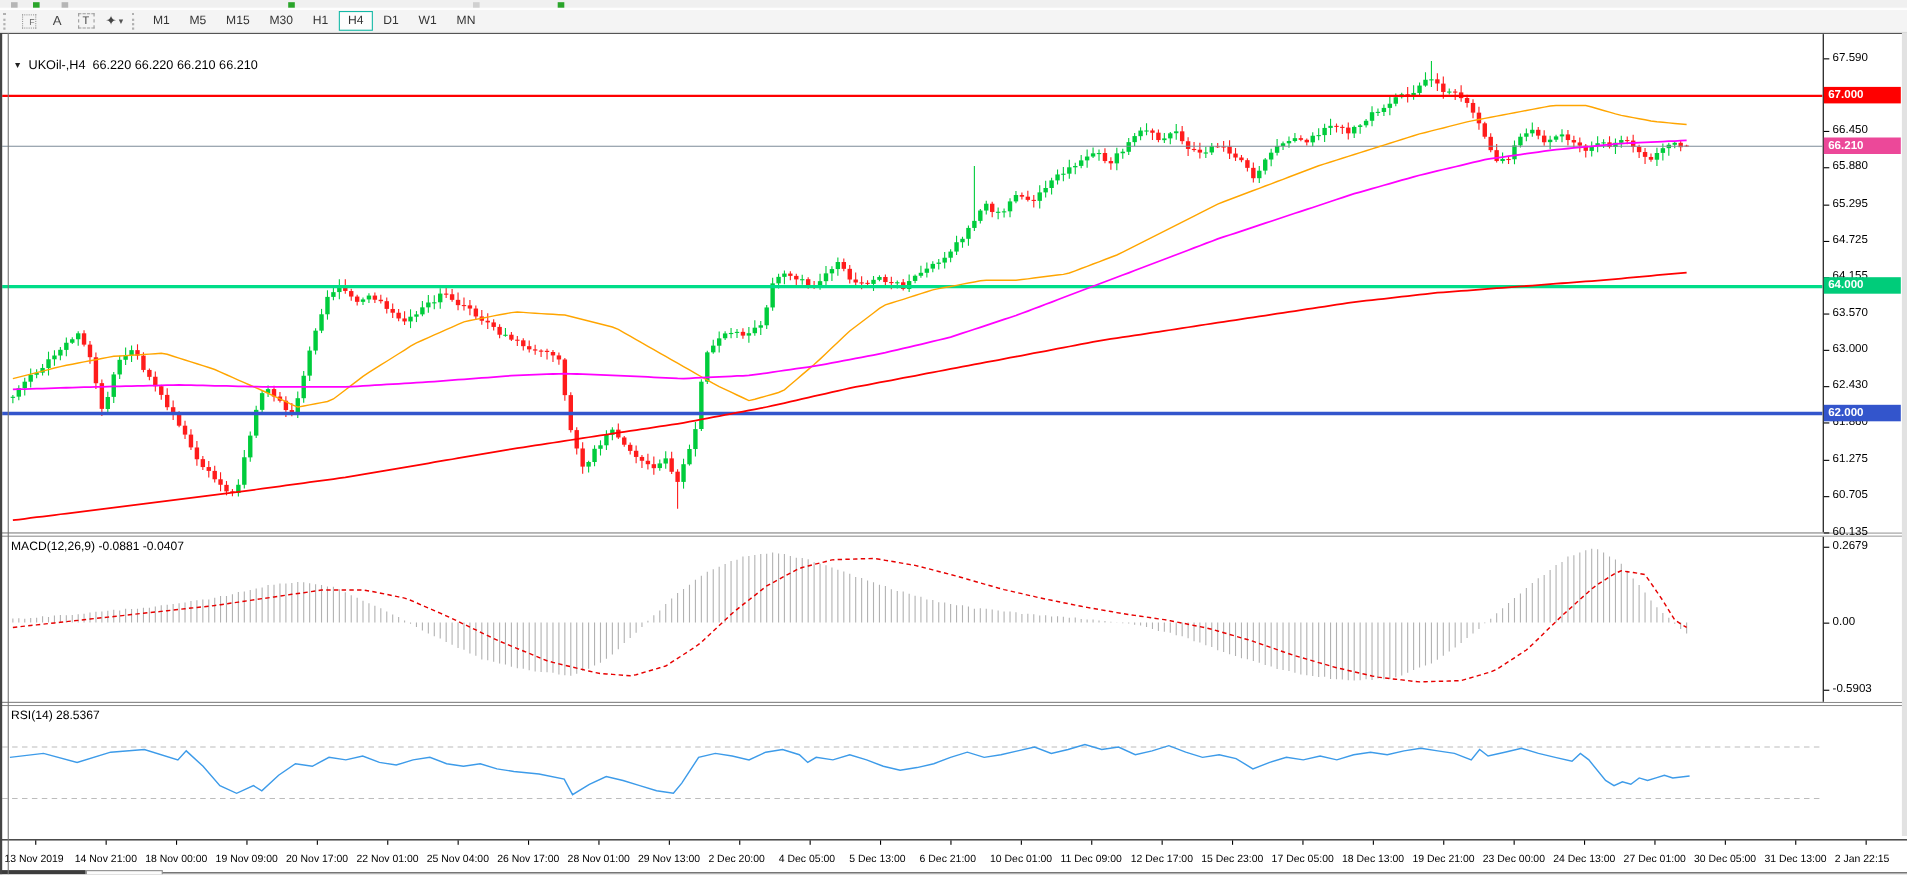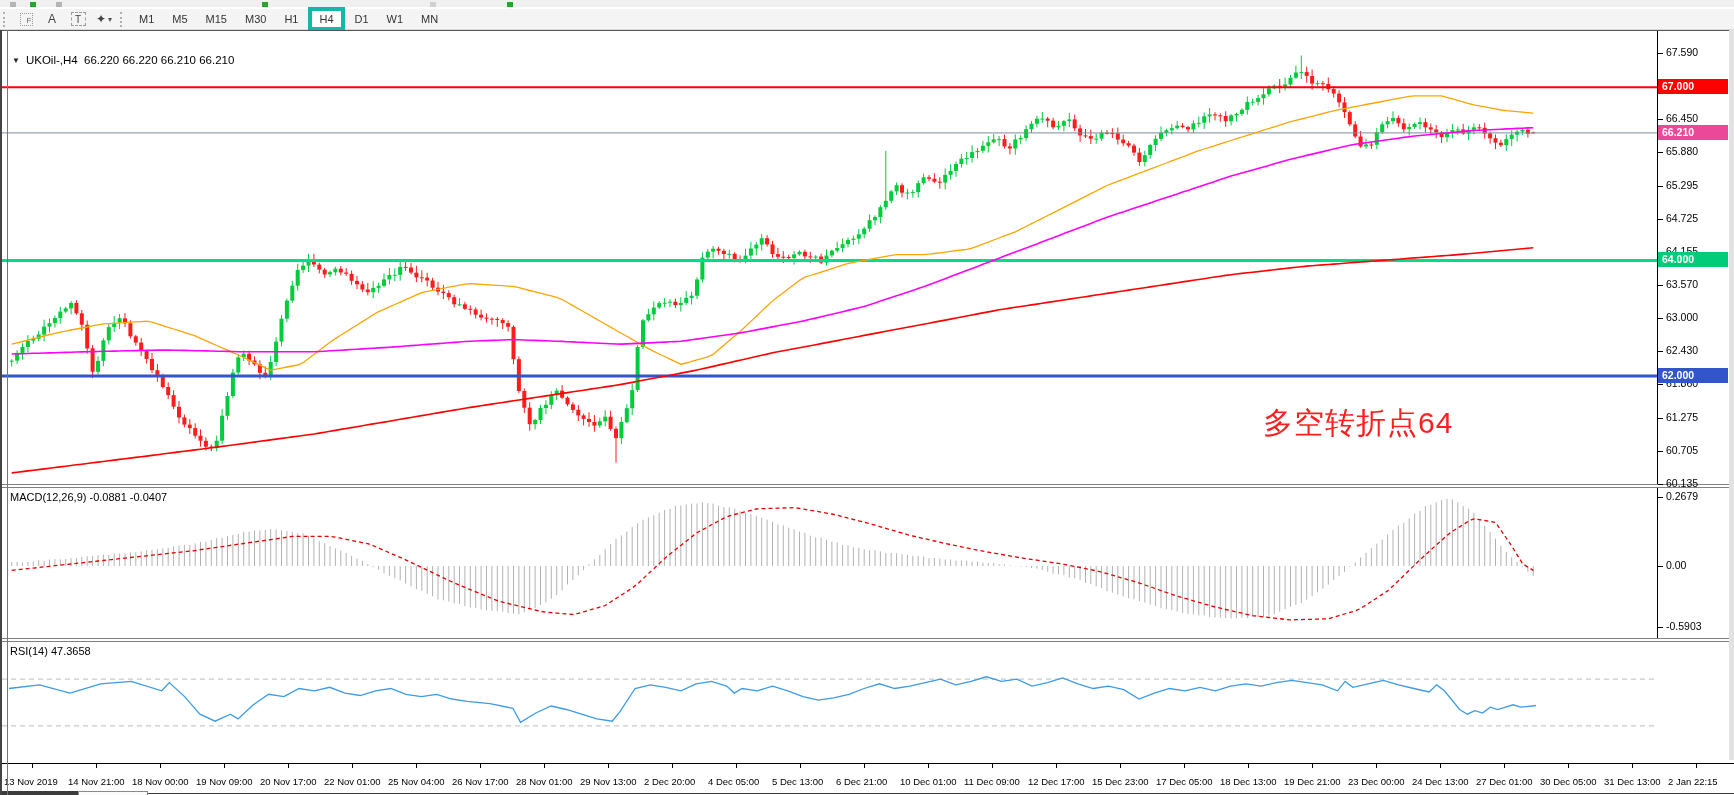--- a/index.html
+++ b/index.html
@@ -13,21 +13,21 @@
   .toolbar{position:absolute;left:0;top:9px;width:1734px;height:21px;background:#f4f4f4;
            border-bottom:1px solid #d9d9d9;display:flex;align-items:center;}
   .grip{width:7px;height:15px;margin:0 3px;border-left:2px dotted #b0b0b0;}
   .tool{height:17px;min-width:22px;display:flex;align-items:center;justify-content:center;
         font-size:12px;color:#444;margin:0 2px;background:transparent;border:0;padding:0 2px;cursor:pointer;}
   .tool .dotgrid{border:1px dotted #9a9a9a;width:13px;height:13px;font-size:8px;display:flex;align-items:flex-end;justify-content:flex-end;color:#666;}
   .tool .dashedT{border:1px dashed #9a9a9a;width:15px;height:14px;font-size:10px;display:flex;align-items:center;justify-content:center;color:#444;}
   .tool .caret{font-size:8px;margin-left:2px;color:#555;}
   .tfbar{display:flex;align-items:center;height:21px;}
   .tf{font-size:11px;color:#333;padding:2px 7px;margin:0 1px;background:transparent;border:1px solid transparent;cursor:pointer;}
-  .tf.active{background:#fdfdfd;border:4px solid #14b8a6;}
+  .tf.active{background:#fdfdfd;border:1px solid #14b8a6;}
   
   .chart-window{position:absolute;left:0;top:30px;width:1734px;height:765px;background:#fff;border-top:1px solid #555;}
   .vborder1{position:absolute;left:0;top:30px;width:2px;height:765px;background:#444;z-index:30;}
   .vborder2{position:absolute;left:7px;top:30px;width:1px;height:765px;background:#777;z-index:30;}
   .pane{position:absolute;left:0;width:1734px;background:#fff;}
   .pane svg{position:absolute;left:0;top:0;}
   .axis-col{position:absolute;right:0;top:0;bottom:0;width:77px;border-left:1px solid #000;background:#fff;z-index:5;}
   .tick-label{position:absolute;left:8px;height:15px;line-height:15px;font-size:10.5px;white-space:nowrap;}
   .tick-dash{position:absolute;left:0;width:5px;height:1px;background:#000;}
   .badge{position:absolute;left:0;width:70px;height:15px;line-height:15px;font-size:10.5px;color:#fff;padding-left:4px;white-space:nowrap;font-weight:bold;}
@@ -663,21 +663,20 @@
             <line x1="2" y1="344.9" x2="1657" y2="344.9" stroke="#3355cc" stroke-width="3"></line>
             <line x1="2" y1="101.9" x2="1657" y2="101.9" stroke="#7d8b99" stroke-width="1"></line>
             <path d="M11.7 313.2L17.1 311.8L22.5 310.5L27.9 309.1L33.3 307.7L38.7 306.4L44.1 305.0L49.5 303.6L54.9 302.3L60.3 301.1L65.7 300.1L71.1 299.0L76.4 298.0L81.8 297.0L87.2 296.0L92.6 294.9L98.0 293.9L103.4 292.9L108.8 292.6L114.2 292.3L119.6 291.9L125.0 291.6L130.4 291.2L135.8 290.9L141.2 290.6L146.6 290.2L152.0 291.1L157.4 292.9L162.8 294.6L168.2 296.3L173.6 298.0L179.0 299.7L184.4 301.4L189.8 303.1L195.2 304.9L200.5 307.3L205.9 309.7L211.3 312.1L216.7 314.5L222.1 316.9L227.5 319.2L232.9 321.6L238.3 324.0L243.7 326.5L249.1 329.1L254.5 331.6L259.9 334.2L265.3 336.8L270.7 339.1L276.1 338.1L281.5 337.1L286.9 336.0L292.3 335.0L297.7 334.0L303.1 331.7L308.5 327.6L313.9 323.5L319.3 319.4L324.7 315.3L330.0 311.2L335.4 307.6L340.8 304.2L346.2 300.8L351.6 297.4L357.0 294.0L362.4 290.6L367.8 287.2L373.2 283.7L378.6 280.7L384.0 278.3L389.4 275.9L394.8 273.5L400.2 271.1L405.6 268.7L411.0 266.3L416.4 263.9L421.8 261.6L427.2 260.3L432.6 259.3L438.0 258.3L443.4 257.3L448.8 256.2L454.2 255.2L459.5 254.2L464.9 253.2L470.3 252.7L475.7 253.0L481.1 253.4L486.5 253.7L491.9 254.1L497.3 254.4L502.7 254.7L508.1 255.1L513.5 255.4L518.9 256.7L524.3 258.1L529.7 259.5L535.1 260.8L540.5 262.2L545.9 263.6L551.3 264.9L556.7 266.3L562.1 268.5L567.5 271.5L572.9 274.6L578.3 277.7L583.6 280.8L589.0 283.8L594.4 286.9L599.8 290.0L605.2 293.0L610.6 296.1L616.0 299.2L621.4 302.3L626.8 305.3L632.2 308.4L637.6 311.5L643.0 314.5L648.4 317.6L653.8 320.4L659.2 323.0L664.6 325.5L670.0 328.1L675.4 330.6L680.8 333.2L686.2 332.0L691.6 330.4L697.0 328.9L702.4 327.4L707.8 325.8L713.1 323.4L718.5 318.8L723.9 314.2L729.3 309.6L734.7 305.0L740.1 300.4L745.5 295.5L750.9 290.4L756.3 285.2L761.7 280.1L767.1 275.0L772.5 269.9L777.9 265.8L783.3 261.7L788.7 257.6L794.1 253.5L799.5 249.4L804.9 246.2L810.3 244.5L815.7 242.8L821.1 241.1L826.5 239.3L831.9 237.6L837.2 235.9L842.6 234.2L848.0 232.5L853.4 231.4L858.8 230.4L864.2 229.4L869.6 228.4L875.0 227.3L880.4 226.3L885.8 225.3L891.2 224.3L896.6 223.7L902.0 223.7L907.4 223.7L912.8 223.7L918.2 223.7L923.6 223.7L929.0 223.1L934.4 222.5L939.8 221.8L945.2 221.1L950.6 220.4L956.0 219.7L961.4 219.0L966.7 218.4L972.1 217.2L977.5 215.2L982.9 213.1L988.3 211.1L993.7 209.0L999.1 207.0L1004.5 204.9L1009.9 202.9L1015.3 200.8L1020.7 198.2L1026.1 195.5L1031.5 192.7L1036.9 190.0L1042.3 187.3L1047.7 184.5L1053.1 181.8L1058.5 179.1L1063.9 176.4L1069.3 173.6L1074.7 170.9L1080.1 168.2L1085.5 165.4L1090.8 162.7L1096.2 160.0L1101.6 157.2L1107.0 154.5L1112.4 152.4L1117.8 150.4L1123.2 148.3L1128.6 146.3L1134.0 144.2L1139.4 142.2L1144.8 140.2L1150.2 138.1L1155.6 136.1L1161.0 134.0L1166.4 132.0L1171.8 129.9L1177.2 127.9L1182.6 125.8L1188.0 123.8L1193.4 121.7L1198.8 119.7L1204.2 118.0L1209.6 116.3L1215.0 114.6L1220.3 112.9L1225.7 111.2L1231.1 109.5L1236.5 107.7L1241.9 106.0L1247.3 104.3L1252.7 102.6L1258.1 100.9L1263.5 99.2L1268.9 97.5L1274.3 95.8L1279.7 94.1L1285.1 92.4L1290.5 90.7L1295.9 89.4L1301.3 88.0L1306.7 86.6L1312.1 85.3L1317.5 83.9L1322.9 82.5L1328.3 81.2L1333.7 79.8L1339.1 78.7L1344.5 77.6L1349.8 76.6L1355.2 75.6L1360.6 74.6L1366.0 73.5L1371.4 72.5L1376.8 71.5L1382.2 70.5L1387.6 69.4L1393.0 68.4L1398.4 67.4L1403.8 66.4L1409.2 65.4L1414.6 64.9L1420.0 64.9L1425.4 64.9L1430.8 64.9L1436.2 64.9L1441.6 64.9L1447.0 66.3L1452.4 67.9L1457.8 69.4L1463.2 70.9L1468.6 72.5L1473.9 73.9L1479.3 74.9L1484.7 75.9L1490.1 76.9L1495.5 77.9L1500.9 79.0L1506.3 79.7L1511.7 80.2L1517.1 80.7L1522.5 81.2L1527.9 81.7L1533.3 82.2" fill="none" stroke="#ffa500" stroke-width="1.3"></path>
             <path d="M11.7 323.0L17.1 322.8L22.5 322.7L27.9 322.5L33.3 322.3L38.7 322.2L44.1 322.0L49.5 321.9L54.9 321.7L60.3 321.5L65.7 321.4L71.1 321.2L76.4 321.0L81.8 320.9L87.2 320.7L92.6 320.6L98.0 320.5L103.4 320.3L108.8 320.2L114.2 320.1L119.6 320.0L125.0 319.8L130.4 319.7L135.8 319.6L141.2 319.5L146.6 319.4L152.0 319.2L157.4 319.1L162.8 319.0L168.2 319.1L173.6 319.2L179.0 319.3L184.4 319.4L189.8 319.5L195.2 319.7L200.5 319.8L205.9 319.9L211.3 320.0L216.7 320.2L222.1 320.3L227.5 320.4L232.9 320.5L238.3 320.7L243.7 320.7L249.1 320.7L254.5 320.7L259.9 320.7L265.3 320.7L270.7 320.7L276.1 320.7L281.5 320.7L286.9 320.7L292.3 320.7L297.7 320.7L303.1 320.7L308.5 320.7L313.9 320.7L319.3 320.5L324.7 320.2L330.0 319.8L335.4 319.5L340.8 319.2L346.2 318.9L351.6 318.5L357.0 318.2L362.4 317.9L367.8 317.5L373.2 317.2L378.6 316.9L384.0 316.6L389.4 316.2L394.8 315.9L400.2 315.5L405.6 315.0L411.0 314.6L416.4 314.2L421.8 313.8L427.2 313.4L432.6 313.0L438.0 312.6L443.4 312.2L448.8 311.8L454.2 311.4L459.5 311.0L464.9 310.5L470.3 310.2L475.7 310.0L481.1 309.8L486.5 309.6L491.9 309.4L497.3 309.2L502.7 309.0L508.1 308.8L513.5 308.6L518.9 308.8L524.3 309.0L529.7 309.2L535.1 309.4L540.5 309.6L545.9 309.8L551.3 310.0L556.7 310.2L562.1 310.4L567.5 310.7L572.9 310.9L578.3 311.2L583.6 311.4L589.0 311.7L594.4 312.0L599.8 312.2L605.2 312.5L610.6 312.7L616.0 313.0L621.4 313.1L626.8 312.9L632.2 312.6L637.6 312.4L643.0 312.1L648.4 311.9L653.8 311.6L659.2 311.3L664.6 311.1L670.0 310.8L675.4 310.6L680.8 310.3L686.2 309.6L691.6 308.8L697.0 308.1L702.4 307.3L707.8 306.5L713.1 305.8L718.5 305.0L723.9 304.2L729.3 303.5L734.7 302.7L740.1 301.9L745.5 301.0L750.9 300.0L756.3 298.9L761.7 297.9L767.1 296.9L772.5 295.9L777.9 294.8L783.3 293.8L788.7 292.8L794.1 291.8L799.5 290.7L804.9 289.6L810.3 288.3L815.7 287.1L821.1 285.8L826.5 284.5L831.9 283.2L837.2 282.0L842.6 280.7L848.0 279.4L853.4 278.1L858.8 276.8L864.2 275.5L869.6 273.7L875.0 271.9L880.4 270.1L885.8 268.3L891.2 266.6L896.6 264.8L902.0 263.0L907.4 261.2L912.8 259.4L918.2 257.6L923.6 255.8L929.0 253.8L934.4 251.8L939.8 249.7L945.2 247.7L950.6 245.6L956.0 243.6L961.4 241.5L966.7 239.5L972.1 237.4L977.5 235.4L982.9 233.3L988.3 231.3L993.7 229.2L999.1 227.2L1004.5 225.1L1009.9 223.1L1015.3 221.0L1020.7 219.0L1026.1 217.0L1031.5 214.9L1036.9 212.9L1042.3 210.8L1047.7 208.8L1053.1 206.7L1058.5 204.7L1063.9 202.6L1069.3 200.6L1074.7 198.5L1080.1 196.5L1085.5 194.4L1090.8 192.4L1096.2 190.3L1101.6 188.3L1107.0 186.2L1112.4 184.4L1117.8 182.6L1123.2 180.9L1128.6 179.1L1134.0 177.3L1139.4 175.5L1144.8 173.7L1150.2 171.9L1155.6 170.1L1161.0 168.3L1166.4 166.5L1171.8 164.7L1177.2 162.9L1182.6 161.1L1188.0 159.4L1193.4 157.6L1198.8 155.8L1204.2 154.0L1209.6 152.2L1215.0 150.4L1220.3 148.6L1225.7 146.8L1231.1 145.1L1236.5 143.6L1241.9 142.1L1247.3 140.5L1252.7 139.0L1258.1 137.4L1263.5 135.9L1268.9 134.4L1274.3 132.8L1279.7 131.3L1285.1 129.8L1290.5 128.3L1295.9 127.0L1301.3 125.7L1306.7 124.4L1312.1 123.1L1317.5 121.9L1322.9 120.6L1328.3 119.3L1333.7 118.0L1339.1 116.7L1344.5 115.5L1349.8 114.2L1355.2 113.3L1360.6 112.6L1366.0 111.8L1371.4 111.0L1376.8 110.3L1382.2 109.5L1387.6 108.7L1393.0 108.0L1398.4 107.2L1403.8 106.4L1409.2 105.7L1414.6 105.0L1420.0 104.5L1425.4 104.0L1430.8 103.5L1436.2 103.0L1441.6 102.5L1447.0 102.0L1452.4 101.5L1457.8 100.9L1463.2 100.4L1468.6 99.9L1473.9 99.5L1479.3 99.2L1484.7 99.0L1490.1 98.7L1495.5 98.5L1500.9 98.2L1506.3 97.9L1511.7 97.7L1517.1 97.4L1522.5 97.2L1527.9 96.9L1533.3 96.7" fill="none" stroke="#ff00ff" stroke-width="1.6"></path>
             <path d="M11.7 441.9L17.1 441.3L22.5 440.6L27.9 439.9L33.3 439.2L38.7 438.6L44.1 437.9L49.5 437.2L54.9 436.5L60.3 435.9L65.7 435.2L71.1 434.5L76.4 433.8L81.8 433.2L87.2 432.5L92.6 431.8L98.0 431.1L103.4 430.5L108.8 429.8L114.2 429.1L119.6 428.4L125.0 427.8L130.4 427.1L135.8 426.4L141.2 425.7L146.6 425.1L152.0 424.4L157.4 423.7L162.8 423.0L168.2 422.3L173.6 421.6L179.0 420.9L184.4 420.2L189.8 419.6L195.2 418.9L200.5 418.2L205.9 417.5L211.3 416.8L216.7 416.1L222.1 415.4L227.5 414.7L232.9 414.0L238.3 413.3L243.7 412.6L249.1 411.8L254.5 411.1L259.9 410.3L265.3 409.6L270.7 408.9L276.1 408.1L281.5 407.4L286.9 406.7L292.3 405.9L297.7 405.2L303.1 404.5L308.5 403.7L313.9 403.0L319.3 402.1L324.7 401.2L330.0 400.3L335.4 399.4L340.8 398.4L346.2 397.5L351.6 396.6L357.0 395.7L362.4 394.8L367.8 393.8L373.2 392.9L378.6 392.0L384.0 391.1L389.4 390.2L394.8 389.2L400.2 388.3L405.6 387.4L411.0 386.5L416.4 385.5L421.8 384.6L427.2 383.7L432.6 382.8L438.0 381.9L443.4 380.9L448.8 380.0L454.2 379.1L459.5 378.2L464.9 377.3L470.3 376.4L475.7 375.6L481.1 374.7L486.5 373.9L491.9 373.1L497.3 372.3L502.7 371.5L508.1 370.6L513.5 369.8L518.9 369.0L524.3 368.2L529.7 367.4L535.1 366.5L540.5 365.7L545.9 364.9L551.3 364.1L556.7 363.3L562.1 362.4L567.5 361.6L572.9 360.8L578.3 360.0L583.6 359.2L589.0 358.4L594.4 357.5L599.8 356.7L605.2 355.9L610.6 355.1L616.0 354.3L621.4 353.4L626.8 352.4L632.2 351.4L637.6 350.3L643.0 349.3L648.4 348.3L653.8 347.3L659.2 346.2L664.6 345.2L670.0 344.2L675.4 343.2L680.8 342.1L686.2 341.1L691.6 340.1L697.0 339.0L702.4 337.8L707.8 336.6L713.1 335.4L718.5 334.1L723.9 332.9L729.3 331.7L734.7 330.4L740.1 329.2L745.5 328.0L750.9 326.8L756.3 325.5L761.7 324.3L767.1 323.1L772.5 321.8L777.9 320.8L783.3 319.8L788.7 318.8L794.1 317.8L799.5 316.7L804.9 315.7L810.3 314.7L815.7 313.7L821.1 312.6L826.5 311.6L831.9 310.6L837.2 309.6L842.6 308.5L848.0 307.5L853.4 306.5L858.8 305.5L864.2 304.4L869.6 303.4L875.0 302.4L880.4 301.4L885.8 300.3L891.2 299.3L896.6 298.3L902.0 297.3L907.4 296.3L912.8 295.2L918.2 294.2L923.6 293.2L929.0 292.2L934.4 291.1L939.8 290.1L945.2 289.1L950.6 288.1L956.0 287.0L961.4 286.0L966.7 285.0L972.1 284.0L977.5 282.9L982.9 281.9L988.3 280.9L993.7 279.9L999.1 278.8L1004.5 278.0L1009.9 277.1L1015.3 276.3L1020.7 275.5L1026.1 274.7L1031.5 273.9L1036.9 273.1L1042.3 272.2L1047.7 271.4L1053.1 270.6L1058.5 269.8L1063.9 269.0L1069.3 268.1L1074.7 267.3L1080.1 266.5L1085.5 265.7L1090.8 264.9L1096.2 264.0L1101.6 263.2L1107.0 262.4L1112.4 261.6L1117.8 260.8L1123.2 260.0L1128.6 259.1L1134.0 258.3L1139.4 257.5L1144.8 256.7L1150.2 255.9L1155.6 255.0L1161.0 254.2L1166.4 253.4L1171.8 252.6L1177.2 251.8L1182.6 250.9L1188.0 250.1L1193.4 249.3L1198.8 248.5L1204.2 247.7L1209.6 246.8L1215.0 246.0L1220.3 245.2L1225.7 244.4L1231.1 243.7L1236.5 243.0L1241.9 242.4L1247.3 241.8L1252.7 241.2L1258.1 240.6L1263.5 240.0L1268.9 239.4L1274.3 238.7L1279.7 238.1L1285.1 237.5L1290.5 236.9L1295.9 236.3L1301.3 235.7L1306.7 235.1L1312.1 234.7L1317.5 234.3L1322.9 233.9L1328.3 233.5L1333.7 233.1L1339.1 232.7L1344.5 232.2L1349.8 231.8L1355.2 231.4L1360.6 231.0L1366.0 230.6L1371.4 230.2L1376.8 229.8L1382.2 229.4L1387.6 229.0L1393.0 228.6L1398.4 228.2L1403.8 227.7L1409.2 227.3L1414.6 226.9L1420.0 226.5L1425.4 226.1L1430.8 225.7L1436.2 225.3L1441.6 224.9L1447.0 224.5L1452.4 224.1L1457.8 223.6L1463.2 223.1L1468.6 222.7L1473.9 222.2L1479.3 221.7L1484.7 221.2L1490.1 220.7L1495.5 220.2L1500.9 219.7L1506.3 219.2L1511.7 218.7L1517.1 218.2L1522.5 217.7L1527.9 217.3L1533.3 216.8" fill="none" stroke="#ff0000" stroke-width="1.6"></path>
           </svg>
         </div>
       <div class="symbol-title">
         <span class="tri">▼</span><span>UKOil-,H4</span>&nbsp;&nbsp;<span>66.220 66.220 66.210 66.210</span>
       </div>
-      <div class="annotation" id="annotation" style="left: 1263px; top: 372px; color: rgb(255, 31, 31);">多空转折点64</div>
       <div class="axis-col" id="main-axis">
           <div class="tick-dash" style="top:22px"></div>
        <div class="tick-label" style="top:14px">67.590</div>
           <div class="tick-dash" style="top:88px"></div>
        <div class="tick-label" style="top:80px">66.450</div>
           <div class="tick-dash" style="top:121px"></div>
        <div class="tick-label" style="top:113px">65.880</div>
           <div class="tick-dash" style="top:155px"></div>
        <div class="tick-label" style="top:147px">65.295</div>
           <div class="tick-dash" style="top:188px"></div>
@@ -1008,21 +1007,21 @@
     <div class="sep" style="top:607px;"></div>
 
     <div class="pane" id="rsi-pane" style="top:611px;height:121px;">
       <div id="rsi-svg">
           <svg width="1657" height="121" viewBox="0 0 1657 121">
             <line x1="2" y1="37.1" x2="1657" y2="37.1" stroke="#bcbcbc" stroke-width="1" stroke-dasharray="5 4"></line>
             <line x1="2" y1="83.9" x2="1657" y2="83.9" stroke="#bcbcbc" stroke-width="1" stroke-dasharray="5 4"></line>
             <polyline points="9.0,46.5 39.5,42.9 70.1,51.1 100.6,41.8 131.2,39.4 161.7,48.8 169.3,40.6 184.6,54.6 199.9,72.2 215.1,79.2 230.4,72.2 238.0,76.9 253.3,62.8 268.6,52.3 283.9,54.6 299.1,46.5 314.4,48.8 329.7,45.3 344.9,51.1 360.2,53.5 375.5,48.8 390.8,46.5 406.0,52.3 421.3,54.6 436.6,52.3 451.8,57.0 467.1,59.3 490.0,61.7 512.9,66.3 520.5,80.4 535.8,71.0 551.1,64.0 566.4,67.5 581.6,72.2 596.9,76.9 612.2,79.2 619.8,69.9 635.1,46.5 650.3,42.9 665.6,45.3 680.9,48.8 696.1,41.8 711.4,39.4 726.7,44.1 734.3,51.1 742.0,46.5 757.2,48.8 772.5,44.1 787.8,48.8 803.0,54.6 818.3,58.2 833.6,55.8 848.9,52.3 864.1,46.5 879.4,41.8 894.7,46.5 909.9,44.1 925.2,40.6 940.5,37.1 955.7,42.9 971.0,39.4 986.3,34.8 1001.6,39.4 1016.8,37.1 1032.1,44.1 1047.4,40.6 1062.6,35.9 1077.9,41.8 1093.2,46.5 1108.4,44.1 1123.7,47.6 1139.0,57.0 1154.3,51.1 1169.5,46.5 1184.8,48.8 1200.1,45.3 1215.3,48.8 1230.6,44.1 1245.9,41.8 1261.1,44.1 1276.4,40.6 1291.7,38.3 1307.0,40.6 1322.2,42.9 1337.5,48.8 1345.1,39.4 1352.8,45.3 1368.0,41.8 1383.3,38.3 1398.6,42.9 1413.8,46.5 1429.1,50.0 1436.7,42.9 1444.4,48.8 1459.6,67.5 1467.3,72.2 1474.9,68.7 1482.6,71.0 1490.2,65.2 1497.8,67.5 1505.5,65.2 1513.1,62.8 1520.7,65.2 1536.0,63.5 " fill="none" stroke="#3d9be9" stroke-width="1.3"></polyline>
           </svg>
         </div>
-      <div class="pane-label">RSI(14) 47.3658</div>
+      <div class="pane-label">RSI(14) 28.5367</div>
     </div>
 
     <div class="time-axis" id="time-axis">
         <div class="time-tick" style="left:32px"></div>
        <div class="time-label" style="left:4px">13 Nov 2019</div>
         <div class="time-tick" style="left:96px"></div>
        <div class="time-label" style="left:68px">14 Nov 21:00</div>
         <div class="time-tick" style="left:160px"></div>
        <div class="time-label" style="left:132px">18 Nov 00:00</div>
         <div class="time-tick" style="left:224px"></div>

